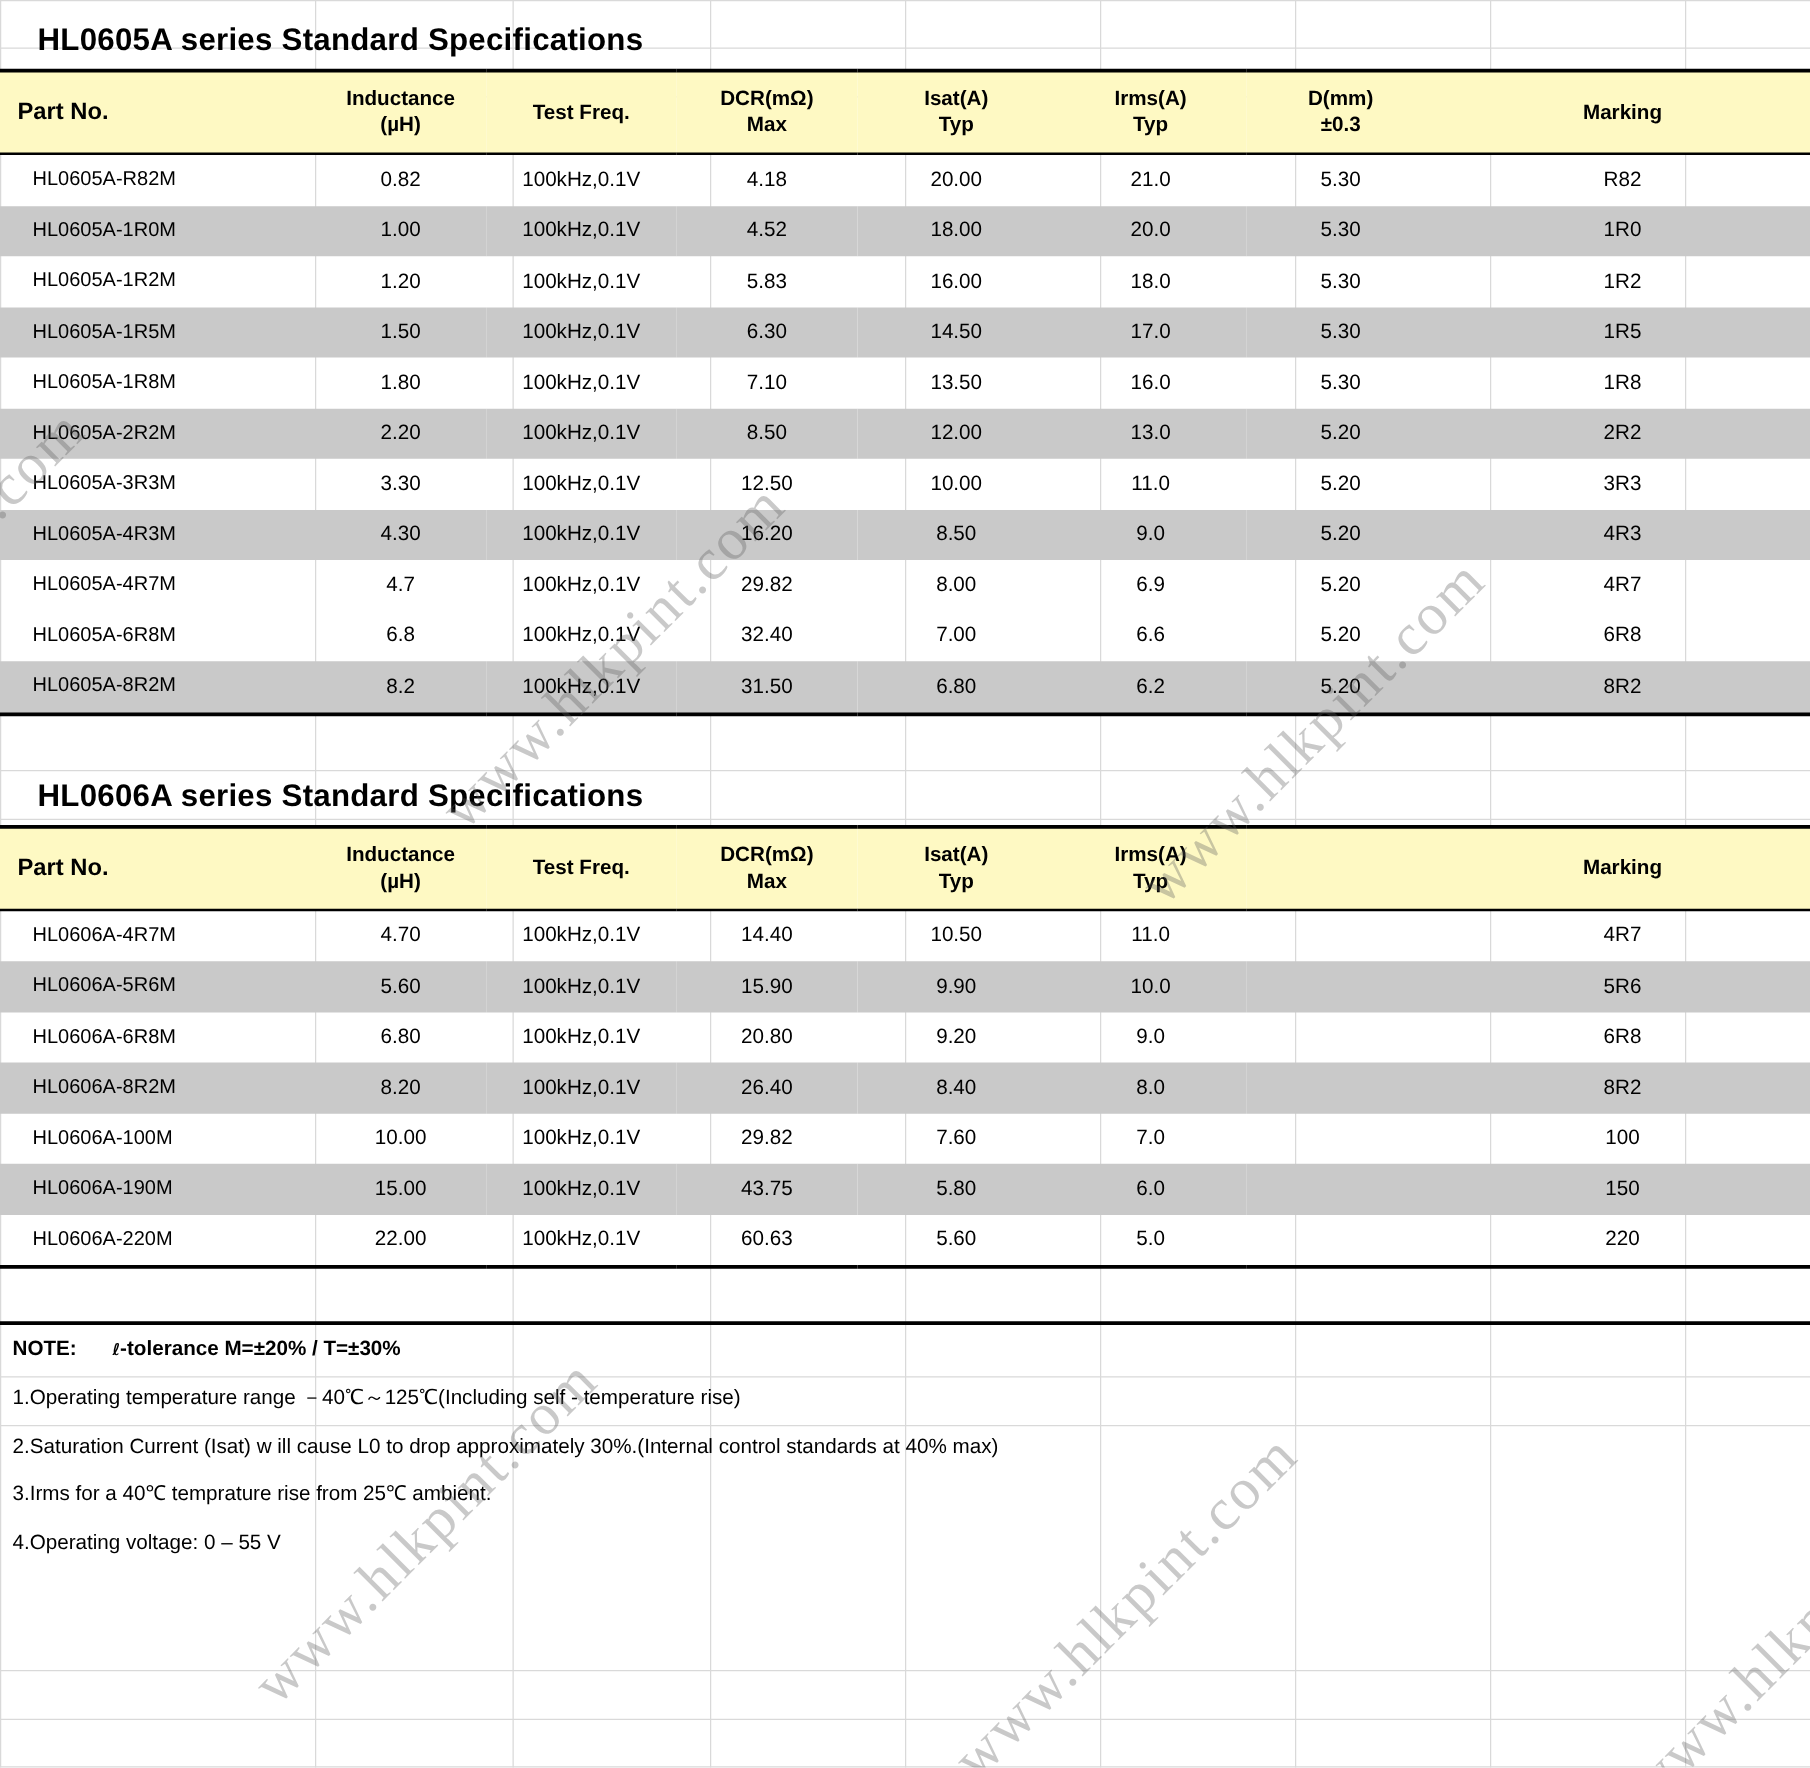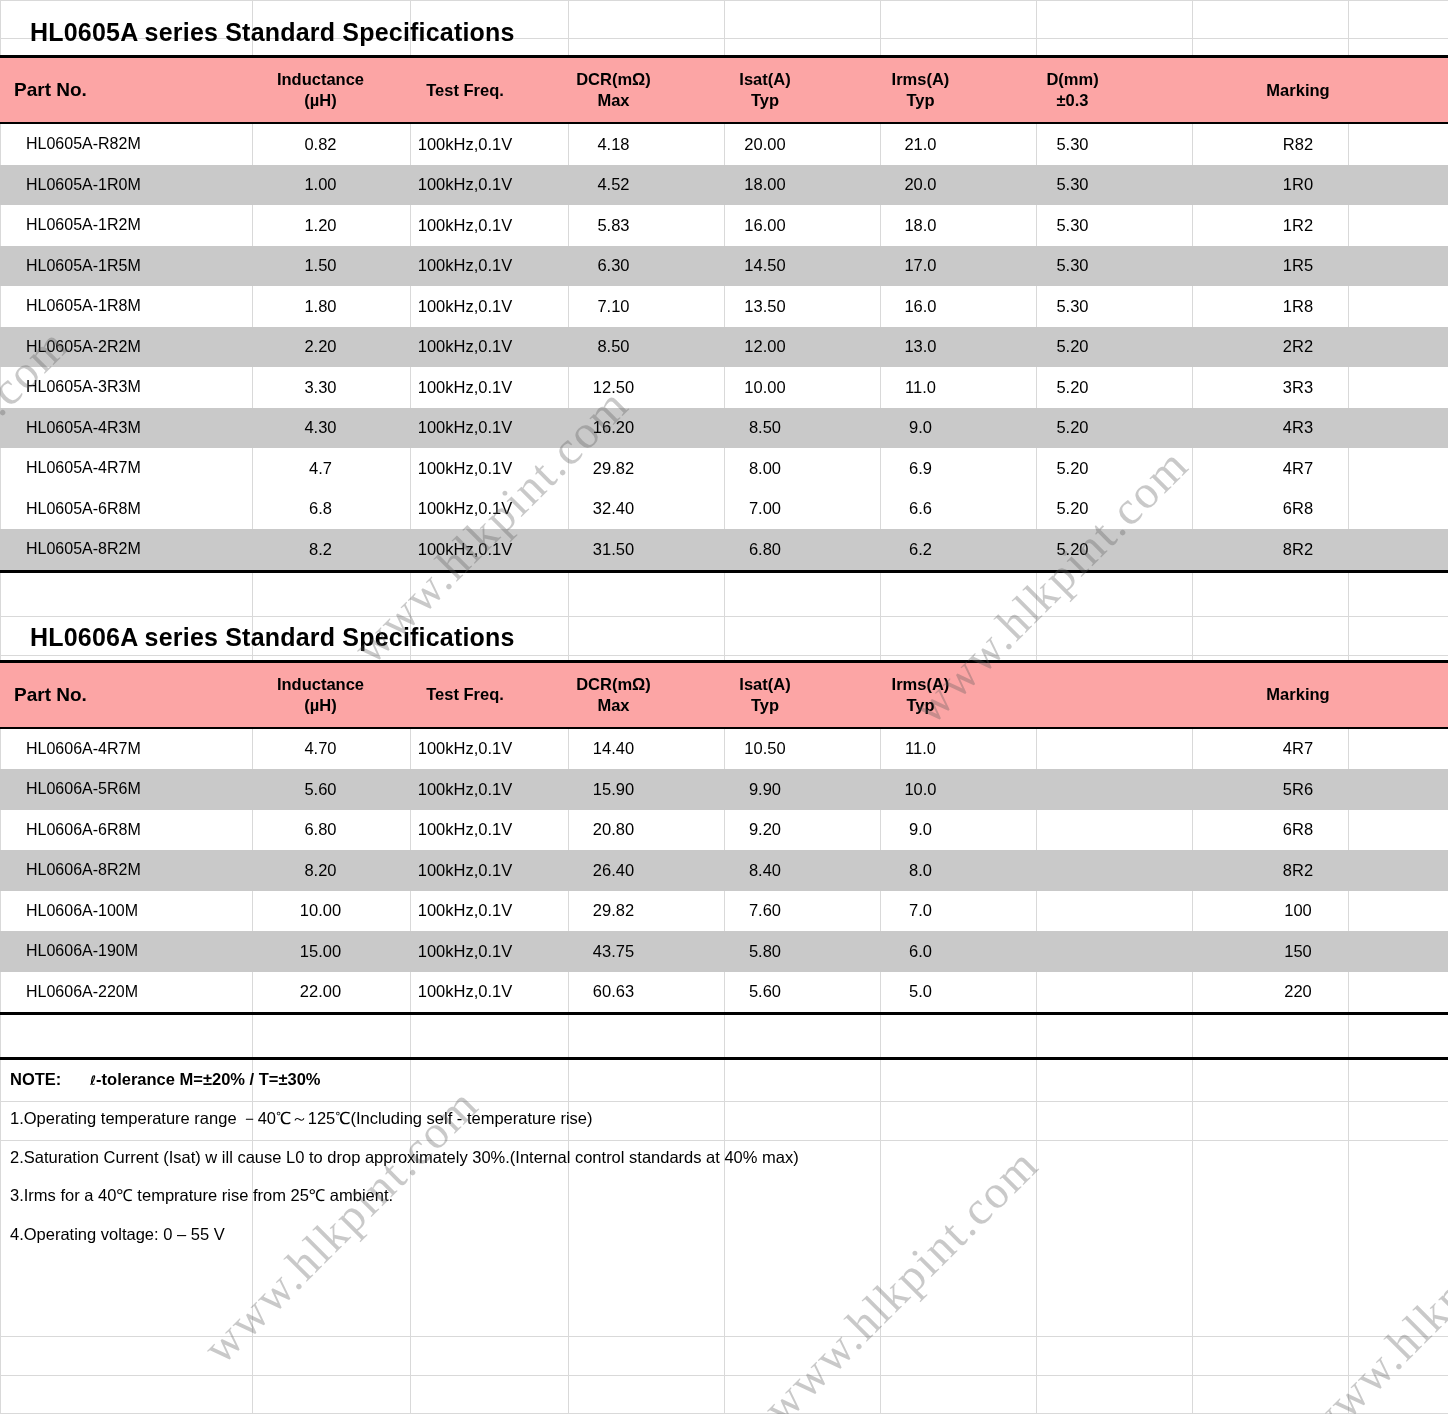--- a/index.html
+++ b/index.html
@@ -60,21 +60,21 @@
     width: 1448px;
     table-layout: fixed;
   }
   table.spec th, table.spec td {
     border: none;
     font-size: 16.5px;
     text-align: center;
     vertical-align: middle;
   }
   table.spec thead th {
-    background: #fca5a5;
+    background: #fef9c3;
     font-weight: bold;
     font-size: 16.5px;
     height: 62px;
     border-top: 3px solid #000;
     border-bottom: 2px solid #000;
     line-height: 1.25;
   }
   table.spec thead th.partno {
     text-align: left;
     padding-left: 14px;

